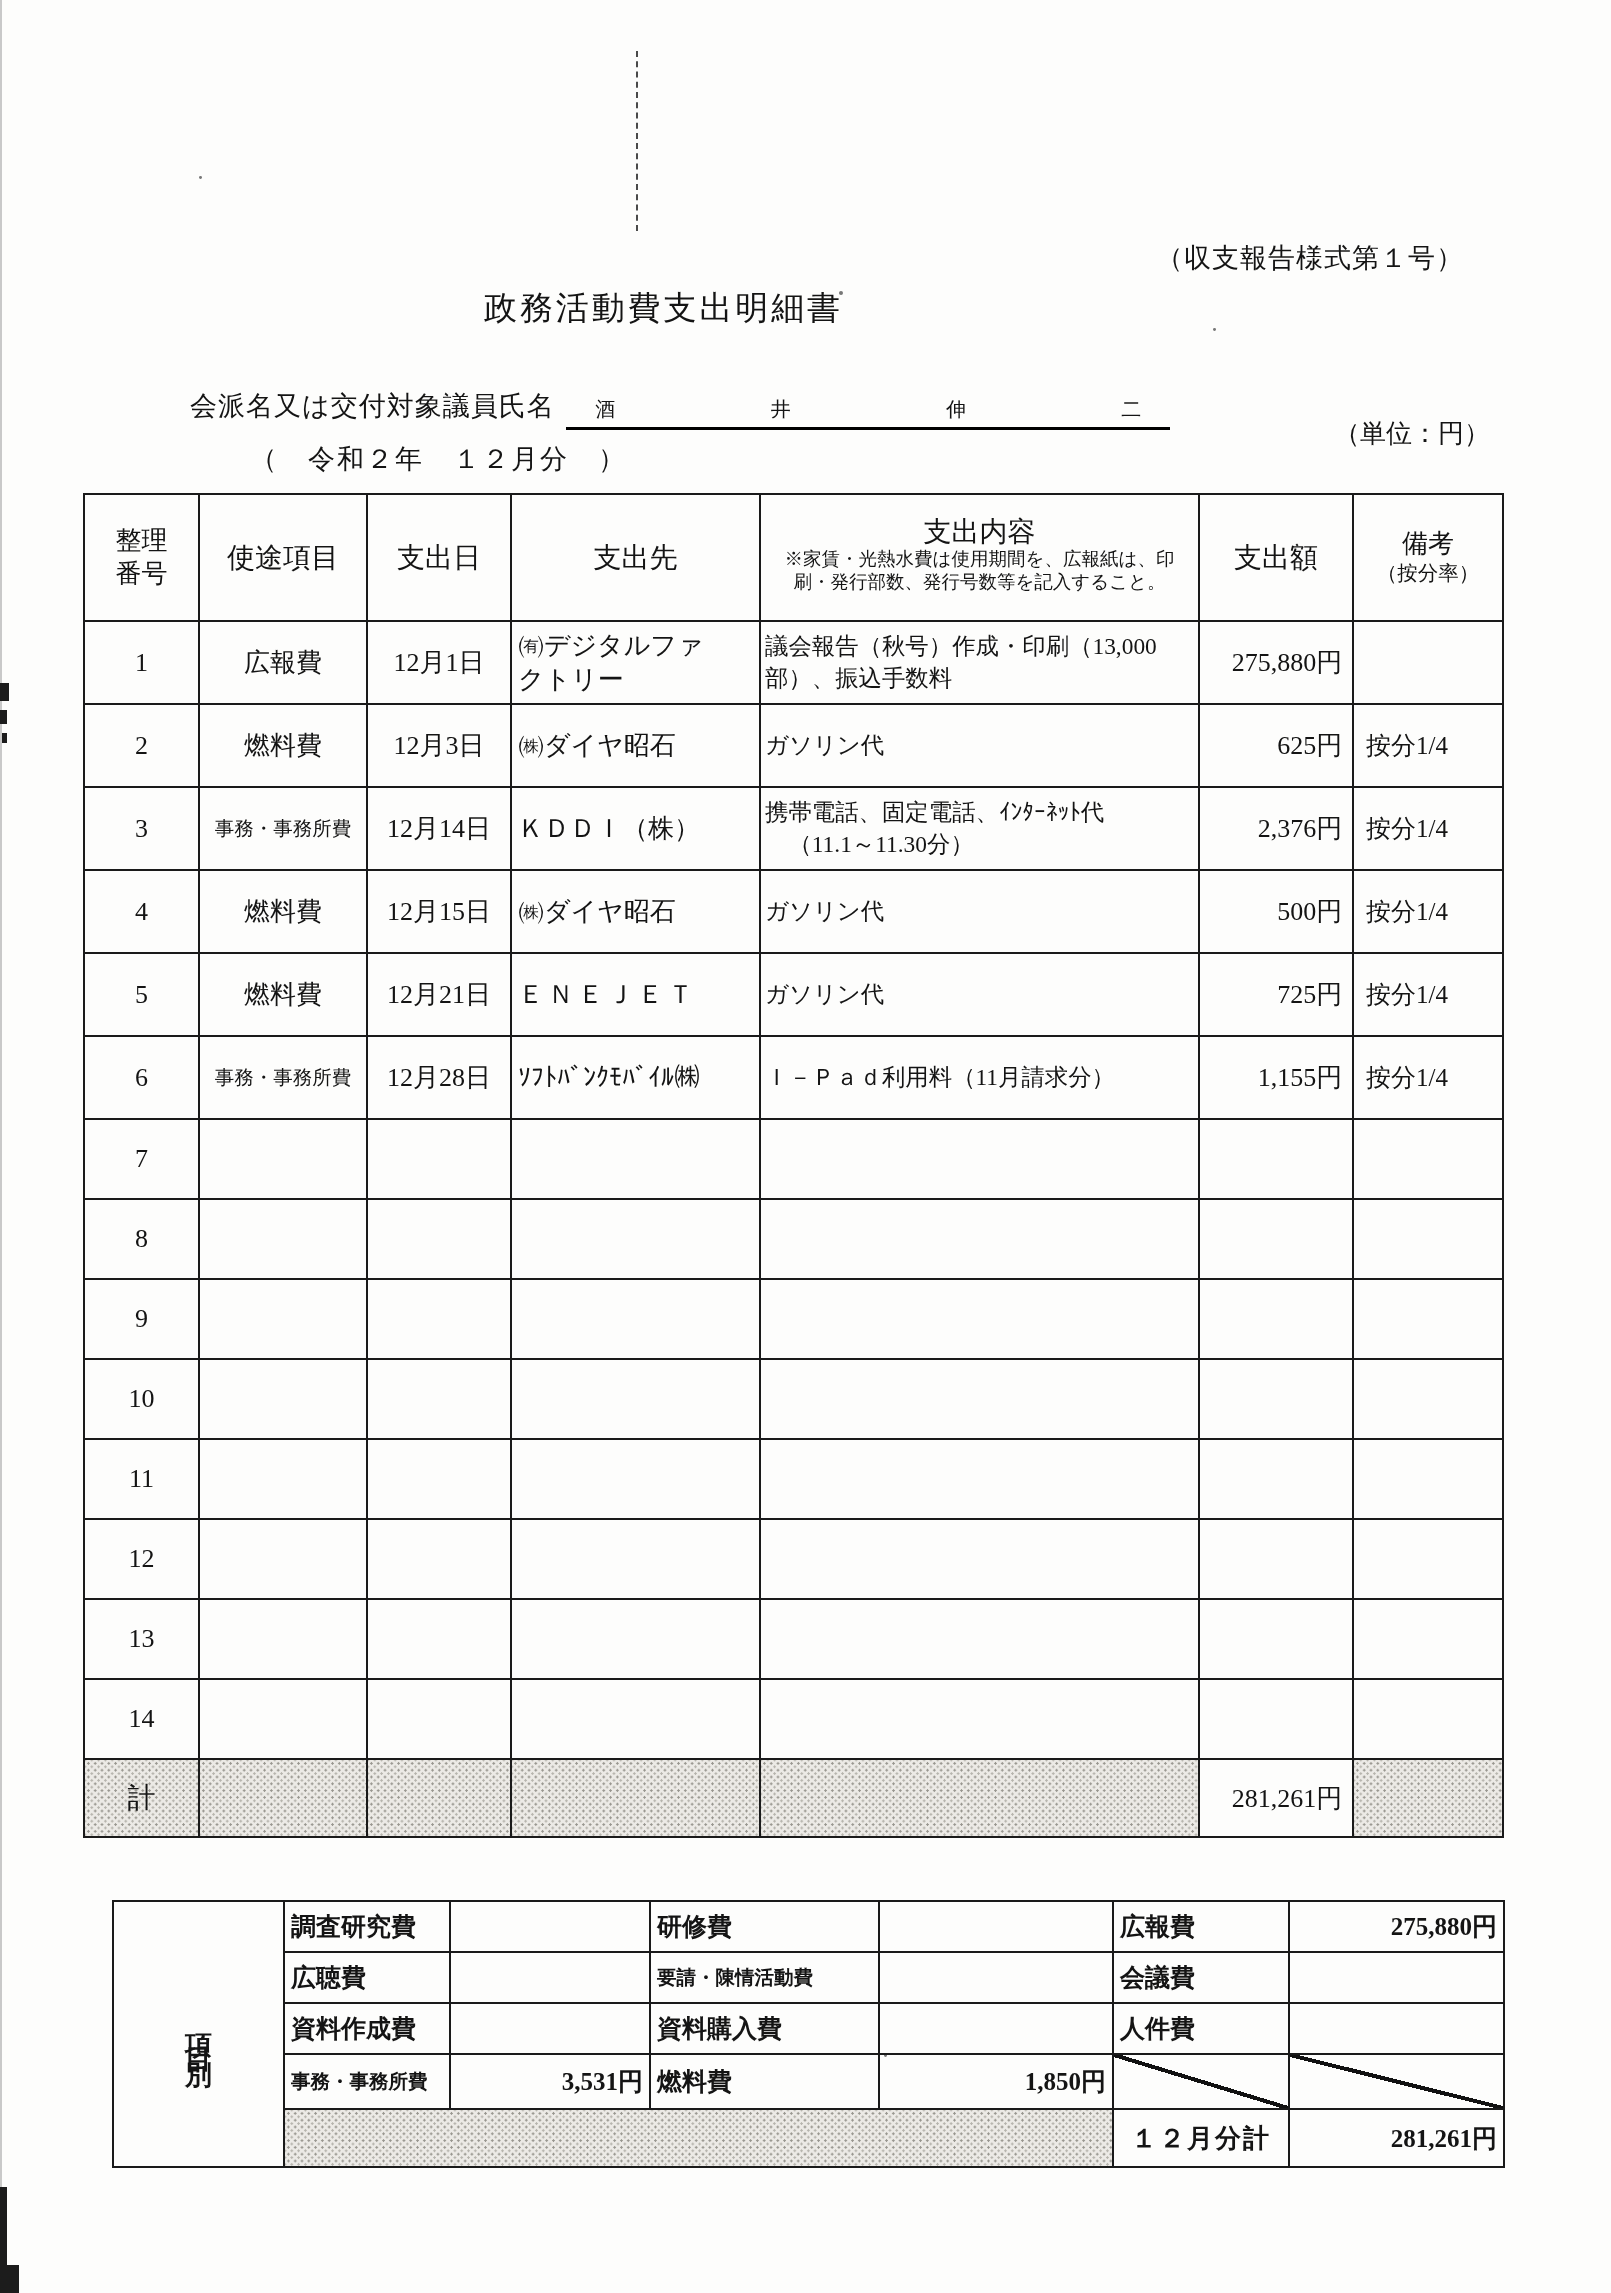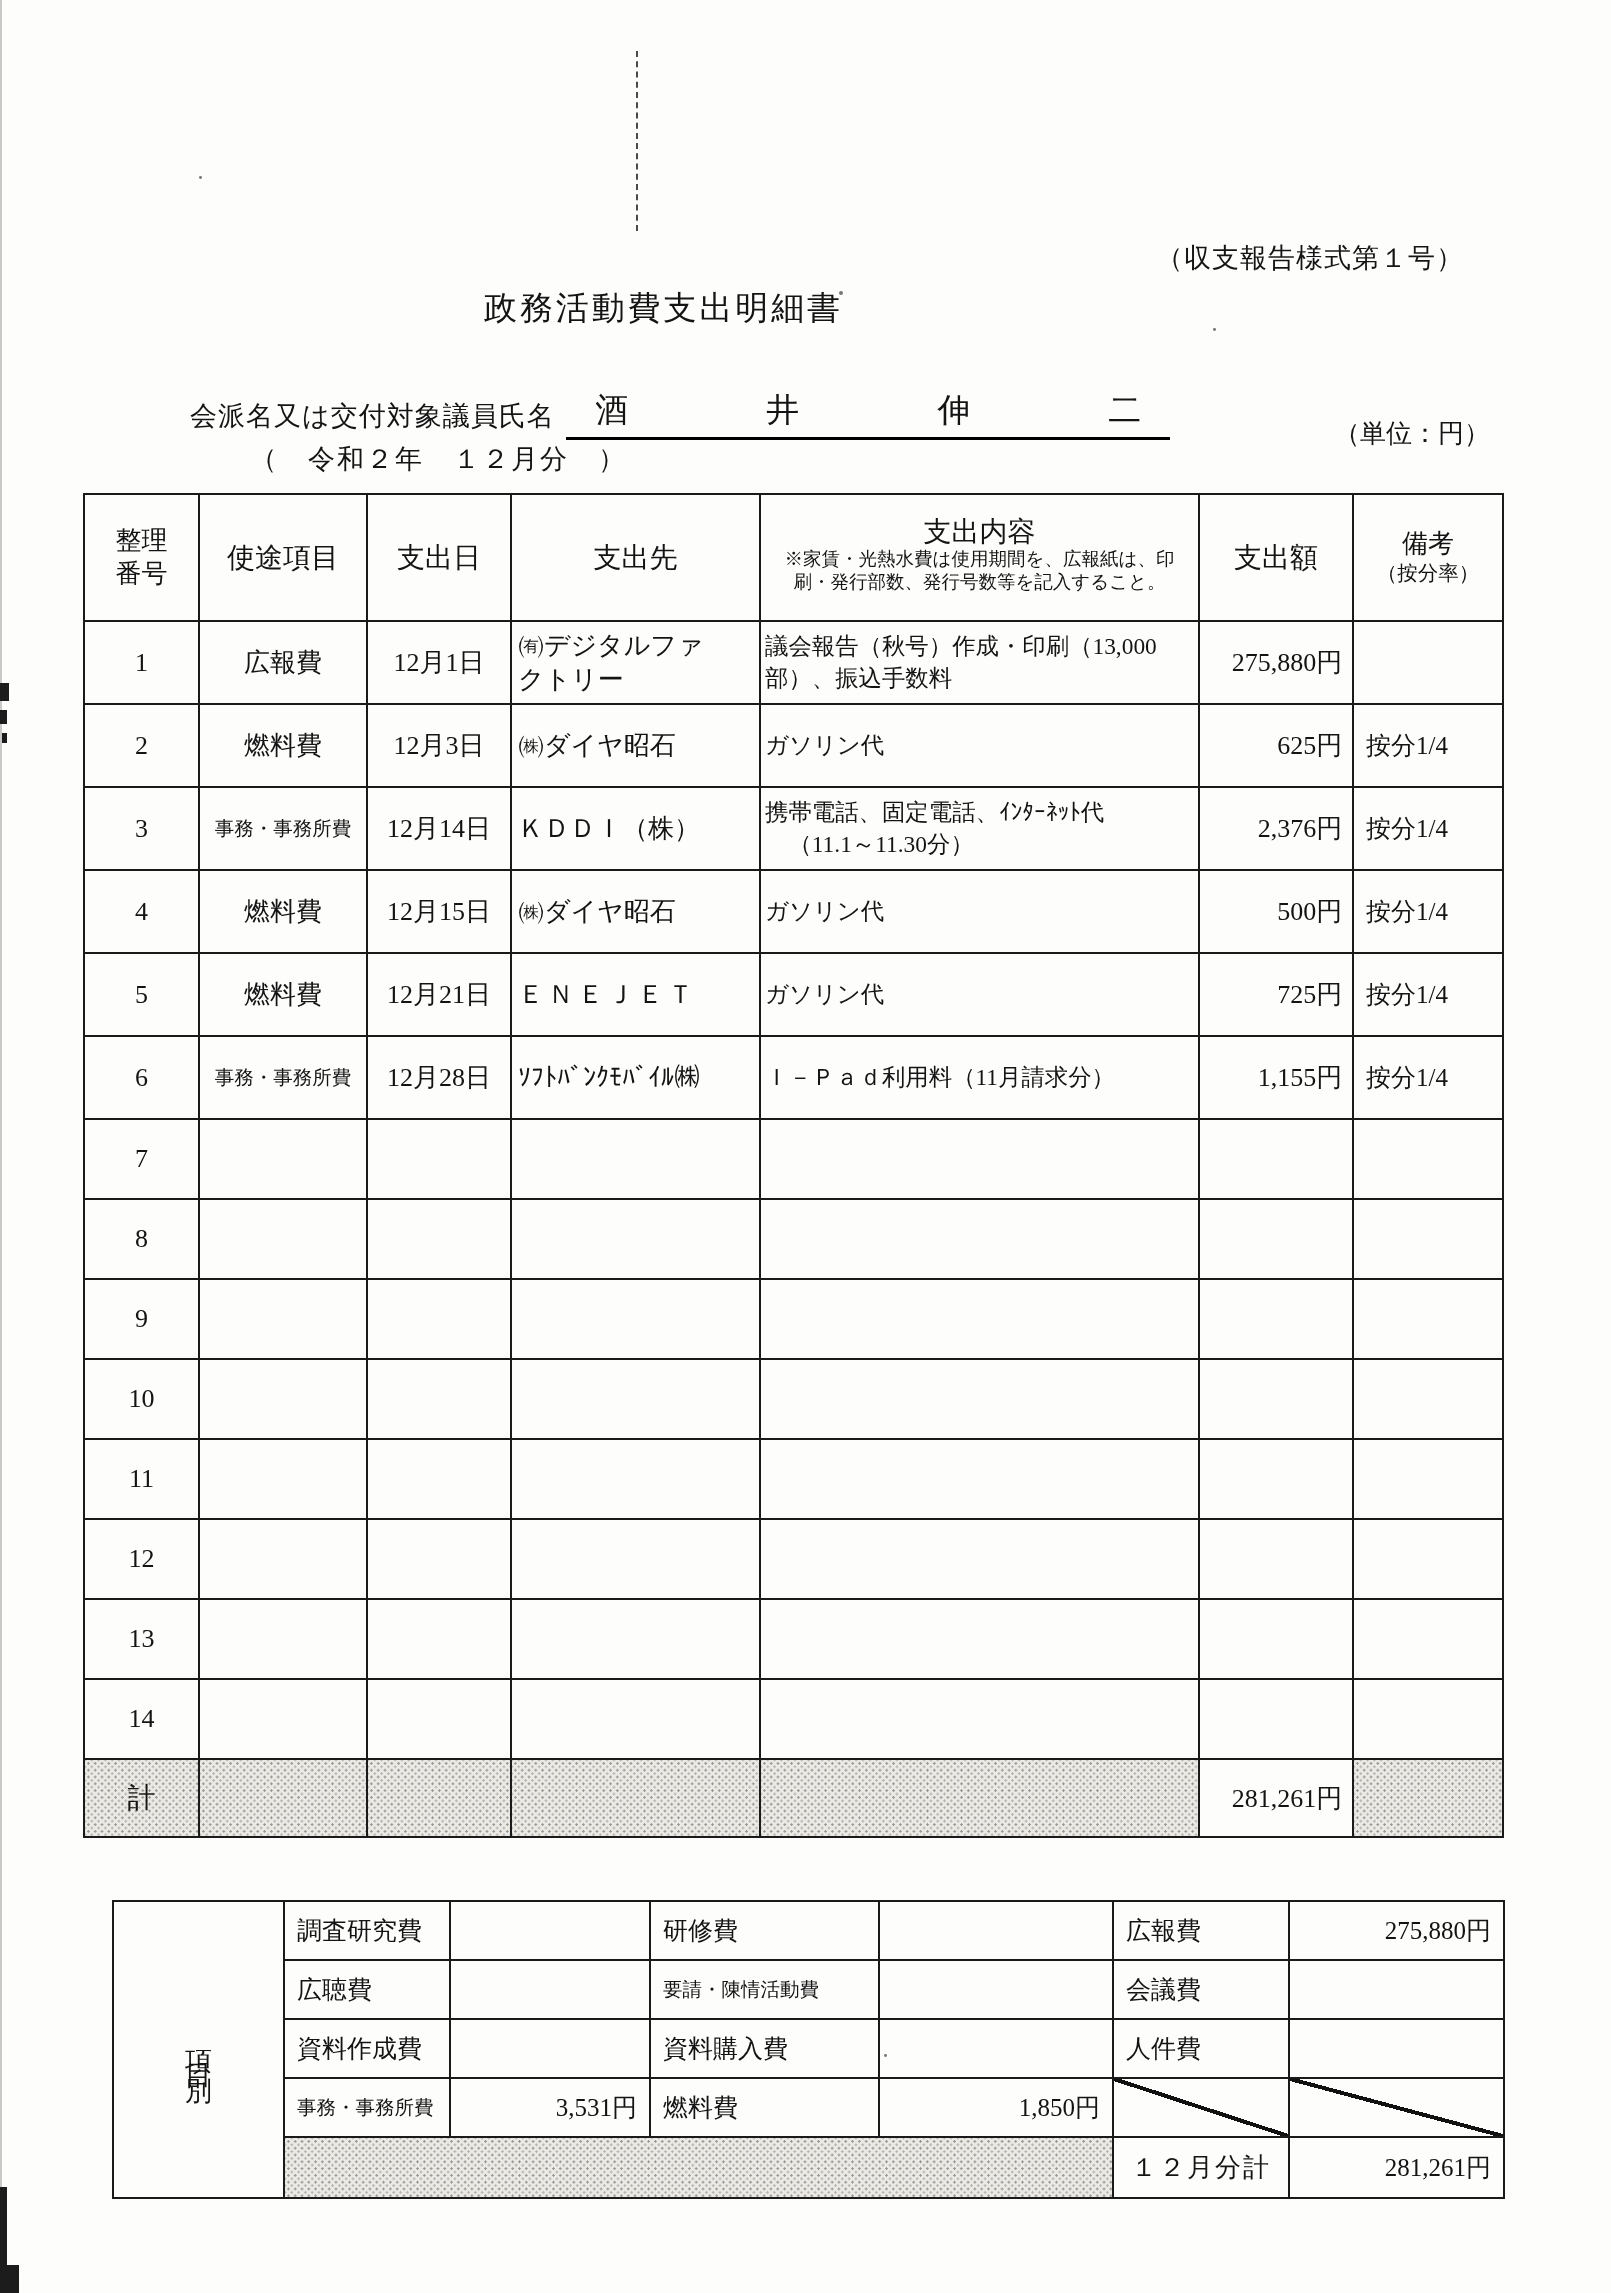--- a/index.html
+++ b/index.html
@@ -23,21 +23,21 @@
   .blob{background:#1c1c1c;}
   .dot{background:#777;border-radius:50%;}
   
   .form-note{position:absolute;left:1156px;top:240px;font-size:27px;letter-spacing:1px;}
   .doc-title{position:absolute;left:0;top:286px;width:1327px;text-align:center;font-size:33px;letter-spacing:2.9px;}
   .name-line{position:absolute;left:190px;top:388px;display:flex;align-items:flex-end;}
   .name-label{font-size:27px;letter-spacing:1px;padding-bottom:5.9px;}
   .name-value{
     display:inline-block;width:546px;margin-left:11.7px;
     border-bottom:3.9px solid #000;
-    font-size:33px;padding:0 29px 3.9px 29px;
+    font-size:20px;padding:0 29px 3.9px 29px;
     text-align:justify;text-align-last:justify;
   }
   .period-line{position:absolute;left:222px;top:441px;font-size:27px;letter-spacing:2px;margin-left:28px;}
   .unit-note{position:absolute;left:1334px;top:416px;font-size:26px;}
   
   table{border-collapse:collapse;table-layout:fixed;}
   .t-main{position:absolute;left:83px;top:493px;width:1419px;}
   .t-main th,.t-main td{
     border:2px solid var(--line);
     vertical-align:middle;
@@ -66,21 +66,21 @@
   td.c-remark{text-align:left;font-size:25px;padding-left:12px;}
   .shade{
     background-color:#eceae6;
     background-image:radial-gradient(#98968f 1px,transparent 1.4px),radial-gradient(#b6b4ad 1px,transparent 1.4px);
     background-size:6.8px 6.8px;
     background-position:0 0,3.4px 3.4px;
   }
   td.c-total-label{text-align:center;font-size:28px;}
   
   .t-sum{position:absolute;left:112px;top:1900px;width:1390px;border:2.9px solid var(--line);}
-  .t-sum th,.t-sum td{border:2px solid var(--line);font-weight:normal;vertical-align:middle;padding:12px;overflow:hidden;}
+  .t-sum th,.t-sum td{border:2px solid var(--line);font-weight:bold;vertical-align:middle;padding:6px;overflow:hidden;}
   .t-sum .sr{height:51px;}
   .t-sum .sr4{height:55px;}
   .t-sum .sr5{height:58px;}
   .v-head{
     writing-mode:vertical-rl;text-orientation:upright;
     text-align:center;font-size:27px;letter-spacing:13.7px;
   }
   .s-label{text-align:left;font-size:25px;padding-left:7.8px;}
   .s-label.small{font-size:19.5px;}
   .s-value{text-align:right;font-size:25px;padding-right:11.7px;}

